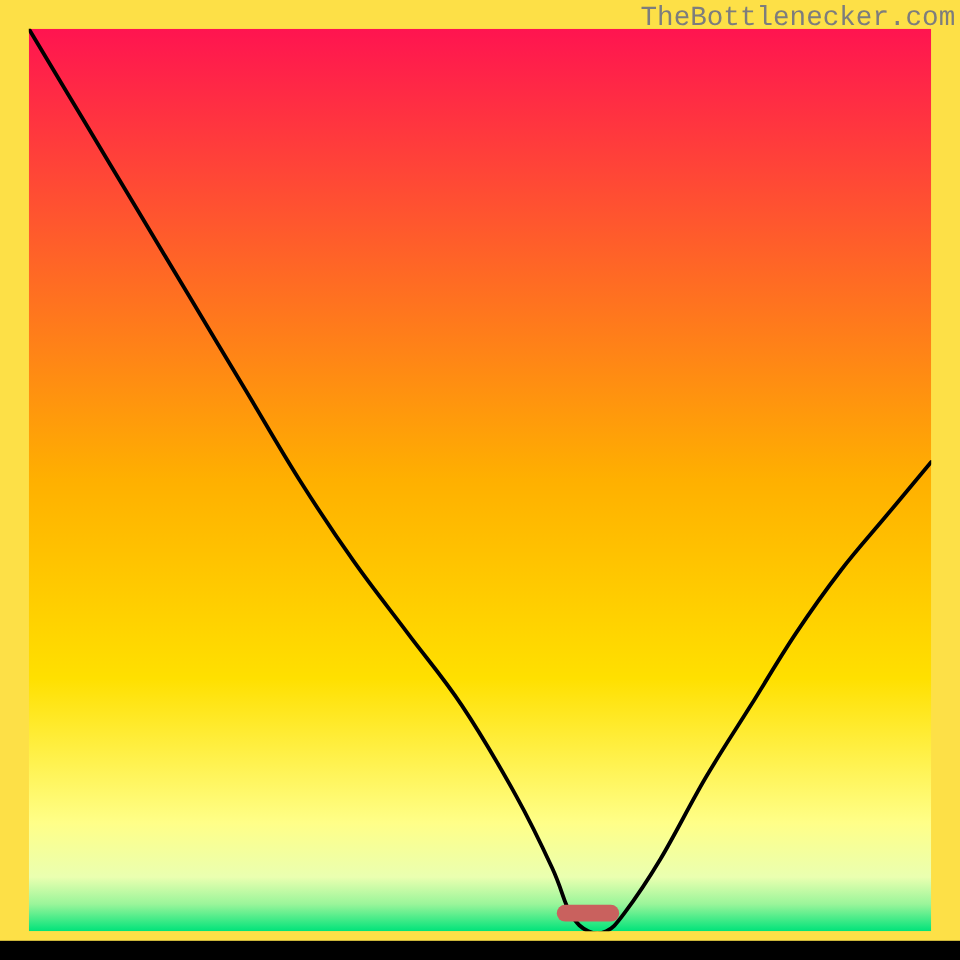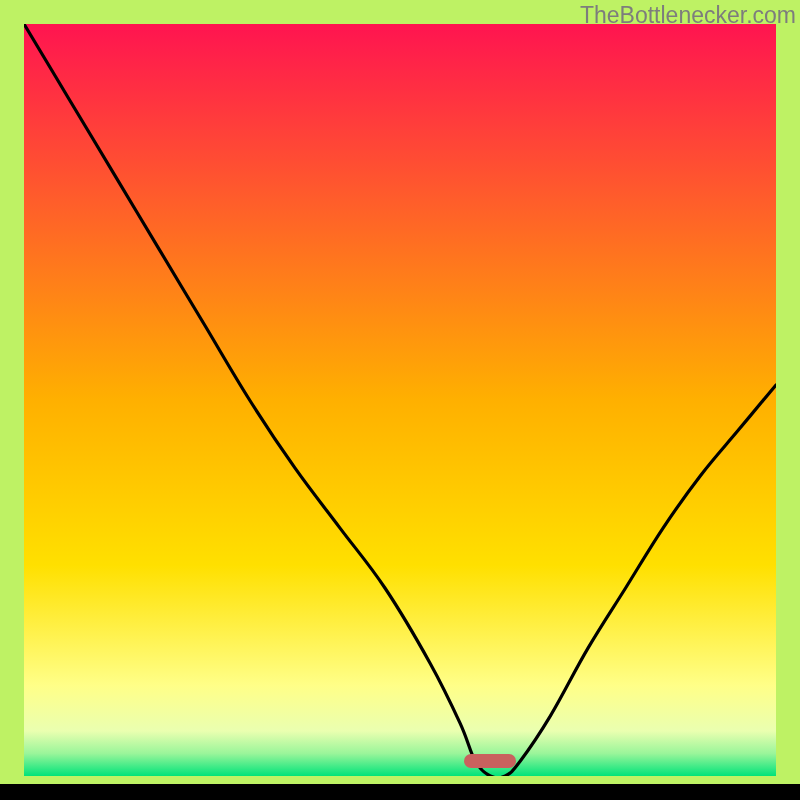--- a/index.html
+++ b/index.html
@@ -9,21 +9,22 @@
     height: 800px;
     overflow: hidden;
     background: #000;
     font-family: Arial, Helvetica, sans-serif;
   }
   .frame {
     position: absolute;
     left: 0; top: 0;
     width: 800px;
     height: 784px;
-    background: #bef264;
+    background: #fde047;
+    font-family: Liberation Mono, monospace;
   }
   .plot {
     position: absolute;
     left: 24px;
     top: 24px;
     width: 752px;
     height: 752px;
     
   }
   svg.bg-grad, svg.curve {

